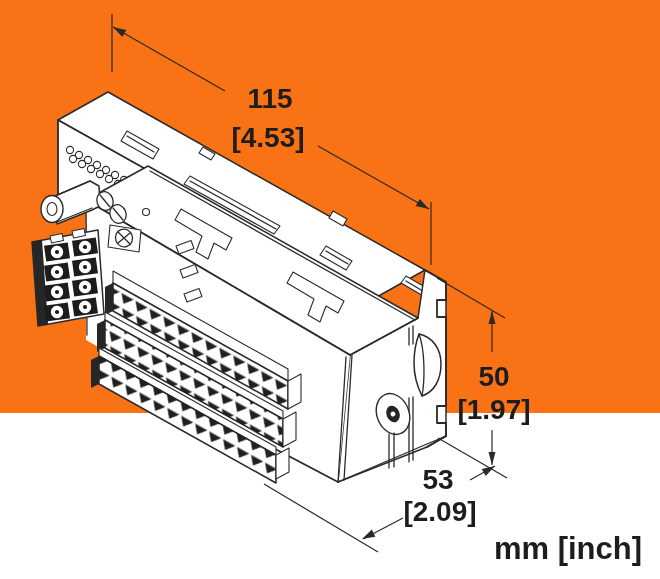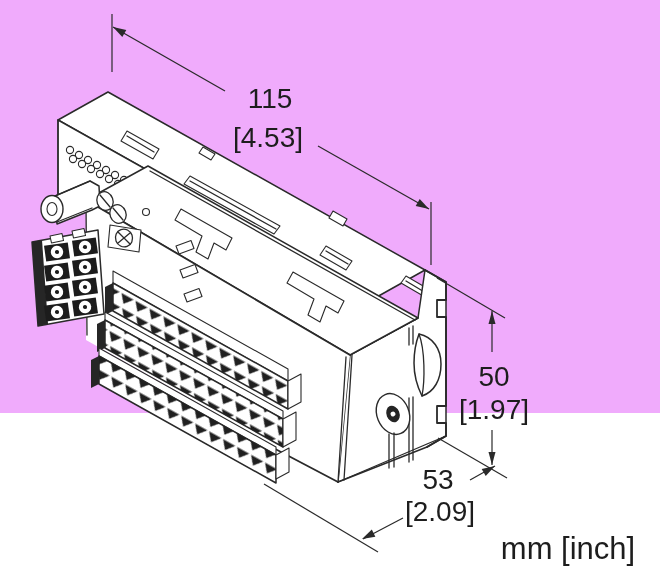--- a/index.html
+++ b/index.html
@@ -8,21 +8,22 @@
     background: #ffffff;
     width: 660px;
     height: 579px;
     overflow: hidden;
     font-family: "Liberation Sans", sans-serif;
   }
   .canvas {
     position: relative;
     width: 660px;
     height: 413px;
-    background: #f0abfc;
+    background: #f97316;
+    font-weight: bold;
   }
   svg { display: block; }
   .dim-text {
     font-family: "Liberation Sans", sans-serif;
     font-size: 28px;
     fill: #1d1d1d;
     text-anchor: middle;
   }
   .units-text {
     font-family: "Liberation Sans", sans-serif;

